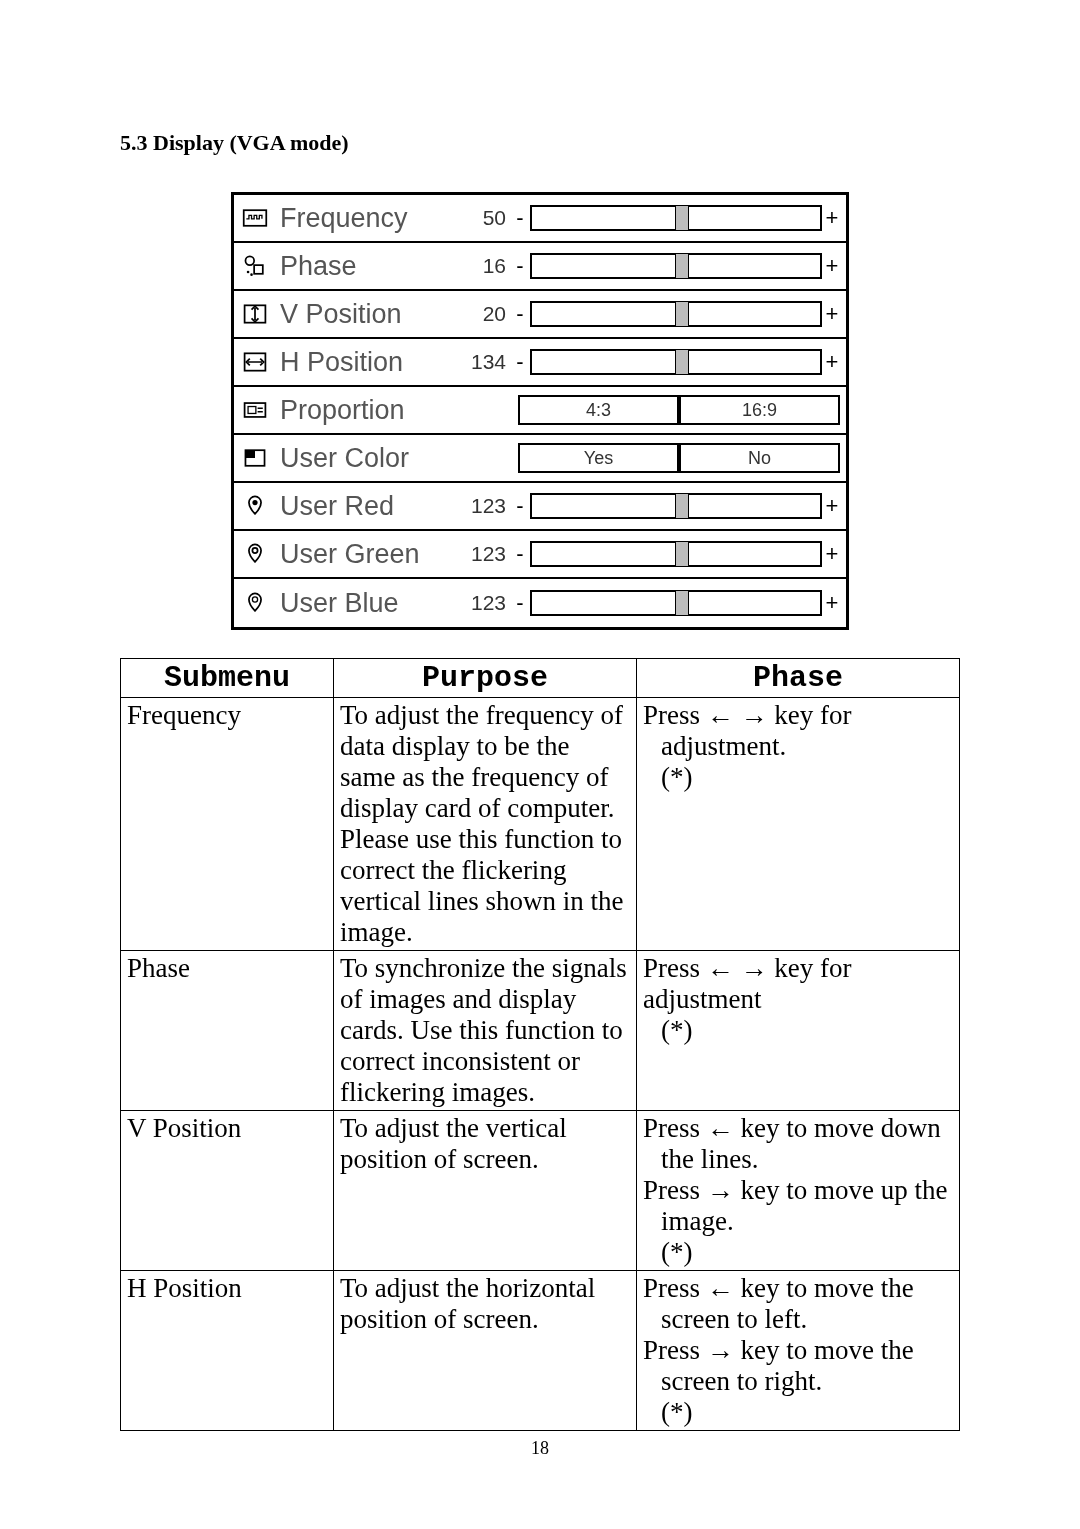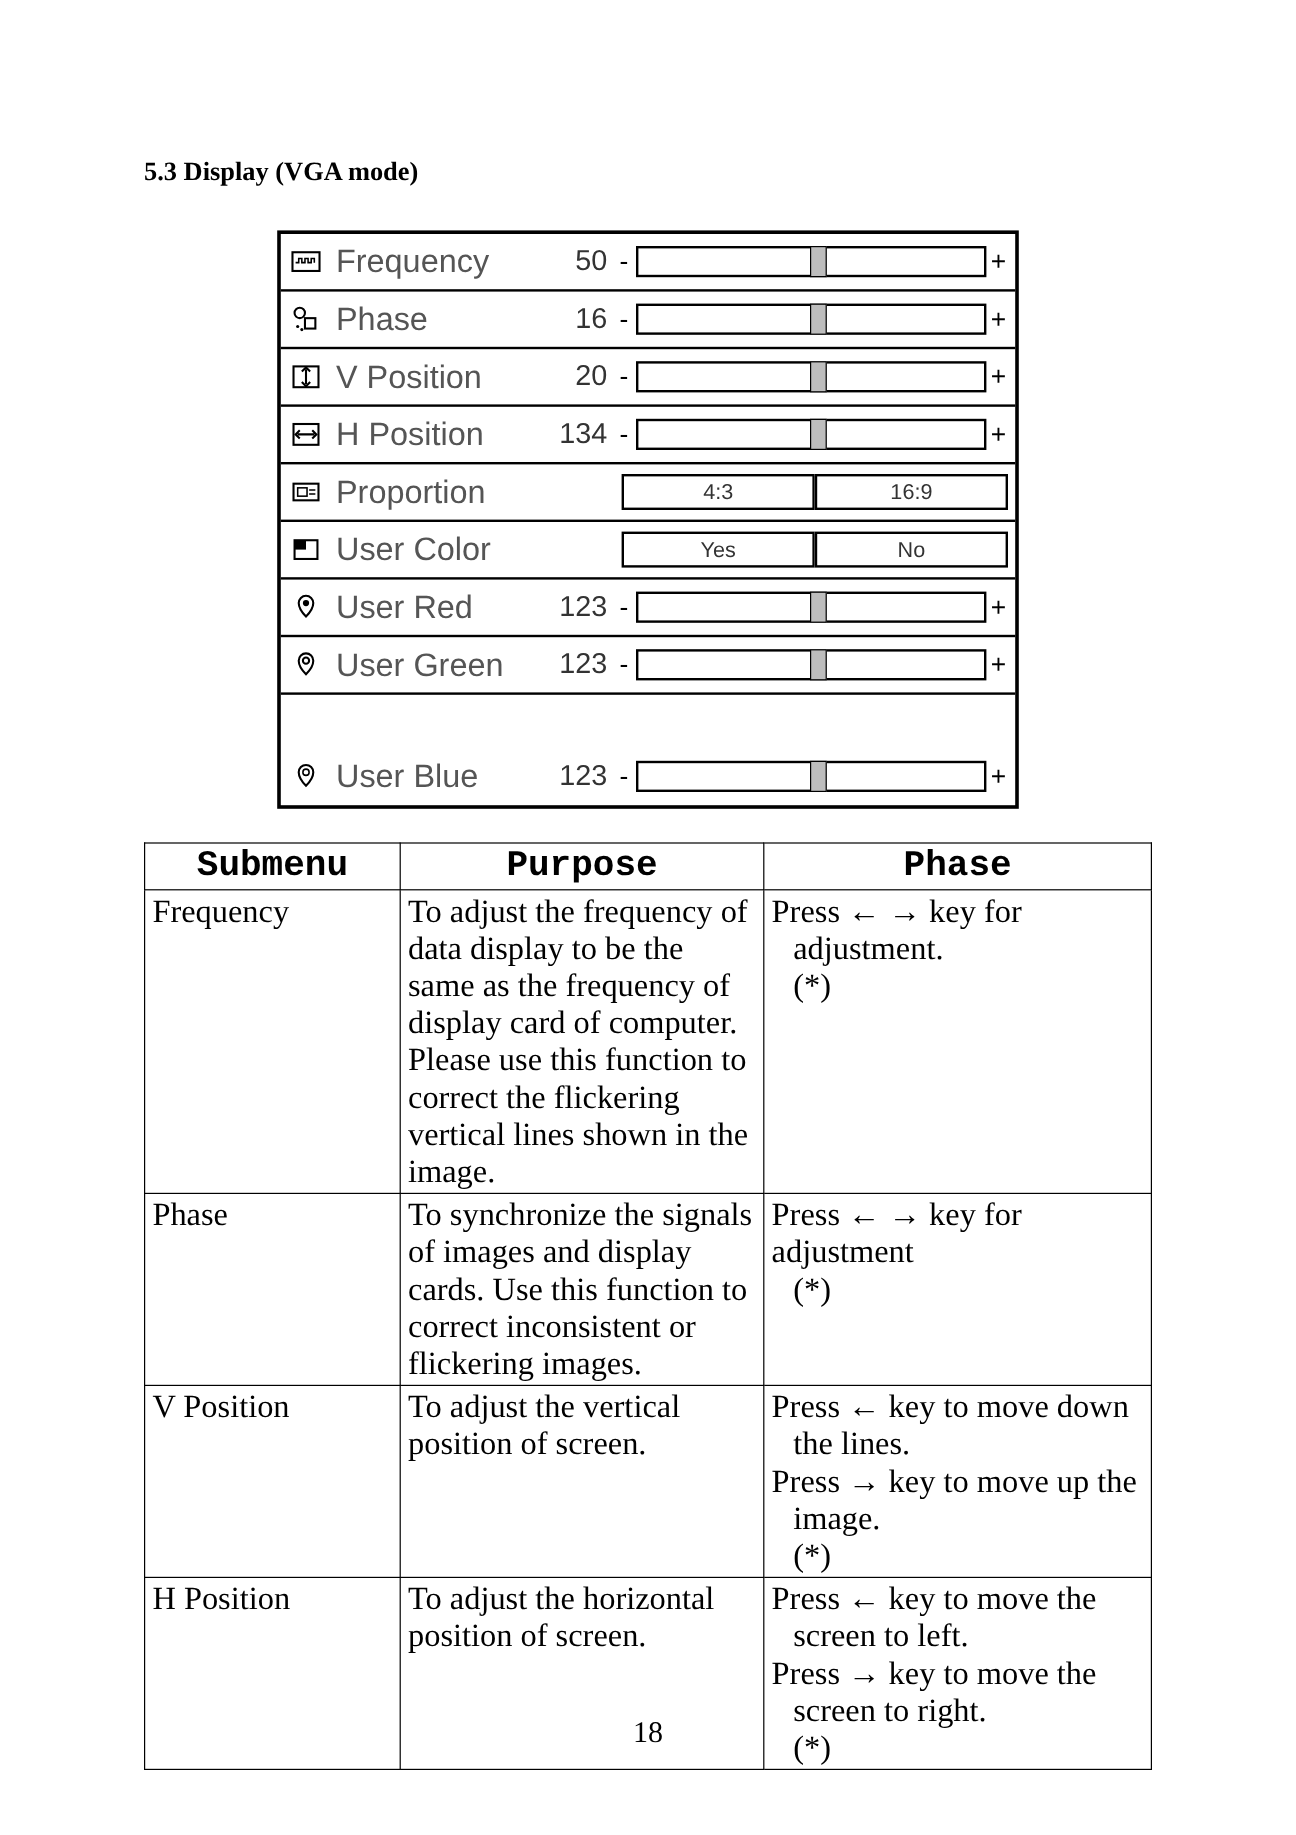--- a/index.html
+++ b/index.html
@@ -31,36 +31,36 @@
     font-family: Arial, Helvetica, sans-serif;
   }
   .osd-row {
     display: flex;
     align-items: center;
     height: 48px;
     border-bottom: 2px solid #000;
     padding: 0 6px 0 6px;
     box-sizing: border-box;
   }
-  .osd-row:last-child { border-bottom: none; margin-top: 44px; }
+  .osd-row:last-child { border-bottom: none; }
   .osd-icon {
     width: 30px; height: 30px;
     flex: 0 0 30px;
     margin-right: 10px;
     display: flex; align-items: center; justify-content: center;
   }
   .osd-label {
     flex: 0 0 166px;
     font-size: 27px;
     color: #555;
   }
   .osd-value {
     flex: 0 0 60px;
     text-align: right;
-    font-size: 24px;
+    font-size: 21px;
     color: #333;
     padding-right: 6px;
   }
   .osd-slider {
     flex: 1 1 auto;
     display: flex;
     align-items: center;
     height: 26px;
   }
   .slider-minus, .slider-plus {
@@ -127,21 +127,21 @@
   .col-sub { width: 200px; }
   .col-pur { width: 290px; }
   .using-line { display: block; }
   .indent { padding-left: 18px; }
 
   .page-number {
     position: absolute;
     bottom: 70px;
     left: 0; right: 0;
     text-align: center;
-    font-size: 25px;
+    font-size: 18px;
   }
 </style>
 </head>
 <body>
 
 <div class="page">
 
   <h2 class="section-title">5.3 Display (VGA mode)</h2>
 
   <div class="osd">

